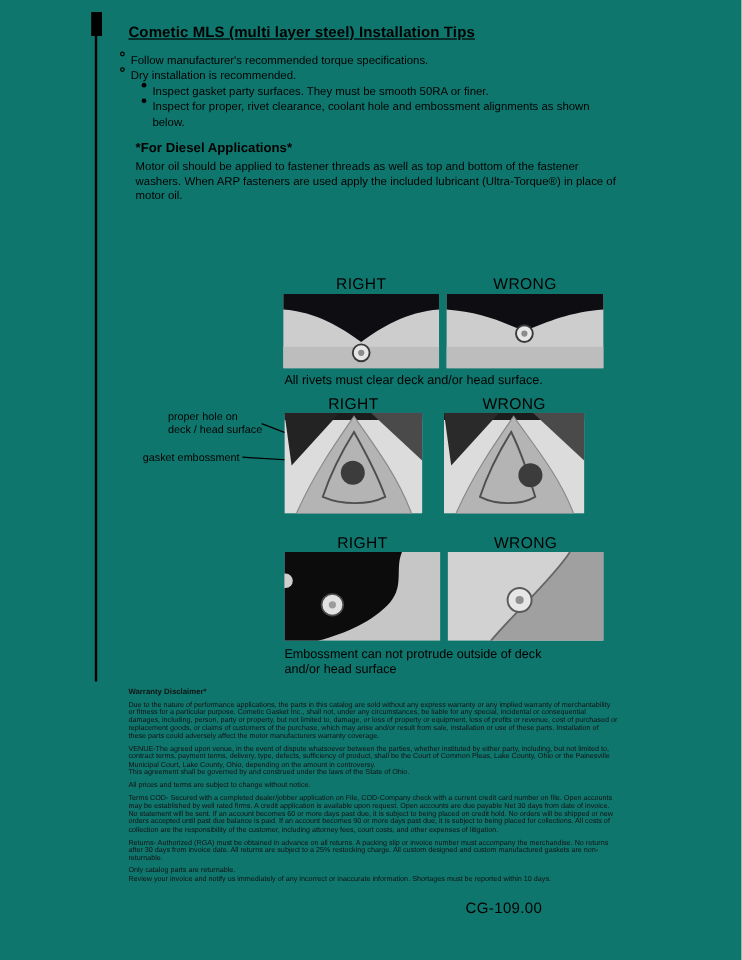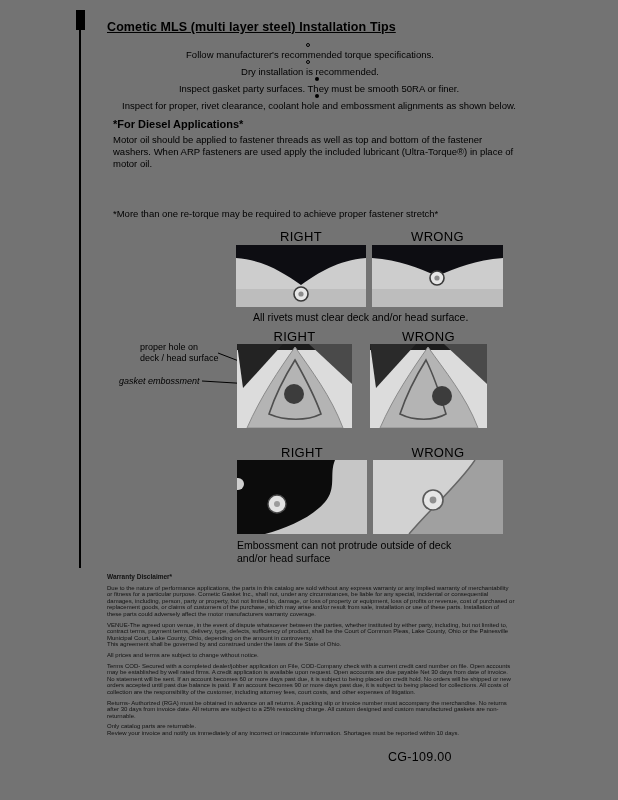--- a/index.html
+++ b/index.html
@@ -1,30 +1,30 @@
 <!DOCTYPE html>
 <html><head>
 <meta charset="utf-8">
 <style>
   * { margin:0; padding:0; box-sizing:border-box; }
   html,body { background:#ffffff; }
   .page {
-    position:relative; width:618px; height:800px; background:#737373;
+    position:relative; width:618px; height:800px; background:#0f766e;
     font-family:"Liberation Sans", sans-serif; color:#000; overflow:hidden;
   }
   .left-rule { position:absolute; left:79px; top:10px; width:2px; height:558px; background:#000; }
   .left-rule-cap { position:absolute; left:76px; top:10px; width:9px; height:20px; background:#000; }
 
   .doc-title {
     position:absolute; left:107px; top:20px; font-size:12.5px; font-weight:bold;
     text-decoration:underline; letter-spacing:.1px;
   }
 
   .tips { position:absolute; left:100px; top:44px; width:420px; font-size:9.5px; line-height:13px; }
-  .tips .row { display:flex; align-items:center;flex-direction:column; }
+  .tips .row { display:flex; align-items:flex-start; }
   .b1 { display:inline-block; width:4px; height:4px; border:1px solid #000; border-radius:50%; margin-right:5px; flex:0 0 auto; position:relative; top:-1px; }
   .sub { margin-left:18px; }
   .b2 { display:inline-block; width:4px; height:4px; background:#000; border-radius:50%; margin-right:5px; flex:0 0 auto; position:relative; top:-1px; }
 
   .diesel-heading { position:absolute; left:113px; top:118px; font-size:11px; font-weight:bold; }
   .para { position:absolute; left:113px; width:402px; font-size:9.5px; line-height:12px; }
   .para1 { top:134px; }
   .para2 { top:167px; }
   .note { position:absolute; left:113px; top:208px; font-size:9.5px; }
 
@@ -66,21 +66,20 @@
       <span>Inspect gasket party surfaces.  They must be smooth 50RA or finer.</span>
     </div>
     <div class="row sub">
       <span class="b2"></span>
       <span>Inspect for proper, rivet clearance, coolant hole and embossment alignments as shown below.</span>
     </div>
   </div>
 
   <div class="diesel-heading">*For Diesel Applications*</div>
   <div class="para para1">Motor oil should be applied to fastener threads as well as top and bottom of the fastener washers. When ARP fasteners are used apply the included lubricant (Ultra-Torque®) in place of motor oil.</div>
-  <div class="note">*More than one re-torque may be required to achieve proper fastener stretch*</div>
 
   <div class="col-label" style="left:236px; top:229px; width:130px;">RIGHT</div>
   <div class="col-label" style="left:372px; top:229px; width:131px;">WRONG</div>
 
   <div class="panel" style="left:236px; top:245px;">
     <svg width="130" height="62" viewBox="0 0 130 62">
       <rect width="130" height="62" fill="#cdcdcd"></rect>
       <rect y="44" width="130" height="18" fill="#bdbdbd"></rect>
       <path d="M0,0 H130 V13 C102,15 82,28 65,40 C48,28 28,15 0,13 Z" fill="#0d0d12"></path>
       <circle cx="65" cy="49" r="7" fill="#e6e6e6" stroke="#3a3a3a" stroke-width="1.6"></circle>
@@ -89,28 +88,28 @@
   </div>
   <div class="panel" style="left:372px; top:245px;">
     <svg width="131" height="62" viewBox="0 0 131 62">
       <rect width="131" height="62" fill="#cdcdcd"></rect>
       <rect y="44" width="131" height="18" fill="#bdbdbd"></rect>
       <path d="M0,0 H131 V13 C103,15 85,23 65,31 C46,23 28,15 0,13 Z" fill="#0d0d12"></path>
       <circle cx="65" cy="33" r="7" fill="#e6e6e6" stroke="#3a3a3a" stroke-width="1.6"></circle>
       <circle cx="65" cy="33" r="2.6" fill="#8c8c8c"></circle>
     </svg>
   </div>
-  <div class="caption" style="left:237px; top:311px;margin-left:16px;">All rivets must clear deck and/or head surface.</div>
+  <div class="caption" style="left:237px; top:311px;">All rivets must clear deck and/or head surface.</div>
 
   <div class="col-label" style="left:237px; top:329px; width:115px;">RIGHT</div>
   <div class="col-label" style="left:370px; top:329px; width:117px;">WRONG</div>
 
   <div class="callout" style="left:140px; top:342px; width:82px;">proper hole on
 deck / head surface</div>
-  <div class="callout" style="left:119px; top:376px; width:100px;font-style:italic;">gasket embossment</div>
+  <div class="callout" style="left:119px; top:376px; width:100px;">gasket embossment</div>
   <svg class="pointer-lines" width="75" height="50">
     <line x1="18" y1="8" x2="70" y2="28" stroke="#000" stroke-width="1"></line>
     <line x1="2" y1="36" x2="68" y2="40" stroke="#000" stroke-width="1"></line>
   </svg>
 
   <div class="panel" style="left:237px; top:344px;">
     <svg width="115" height="84" viewBox="0 0 115 84">
       <rect width="115" height="84" fill="#dcdcdc"></rect>
       <rect width="115" height="6" fill="#1c1c1c"></rect>
       <path d="M0,0 L46,0 L6,44 Z" fill="#232323"></path>

